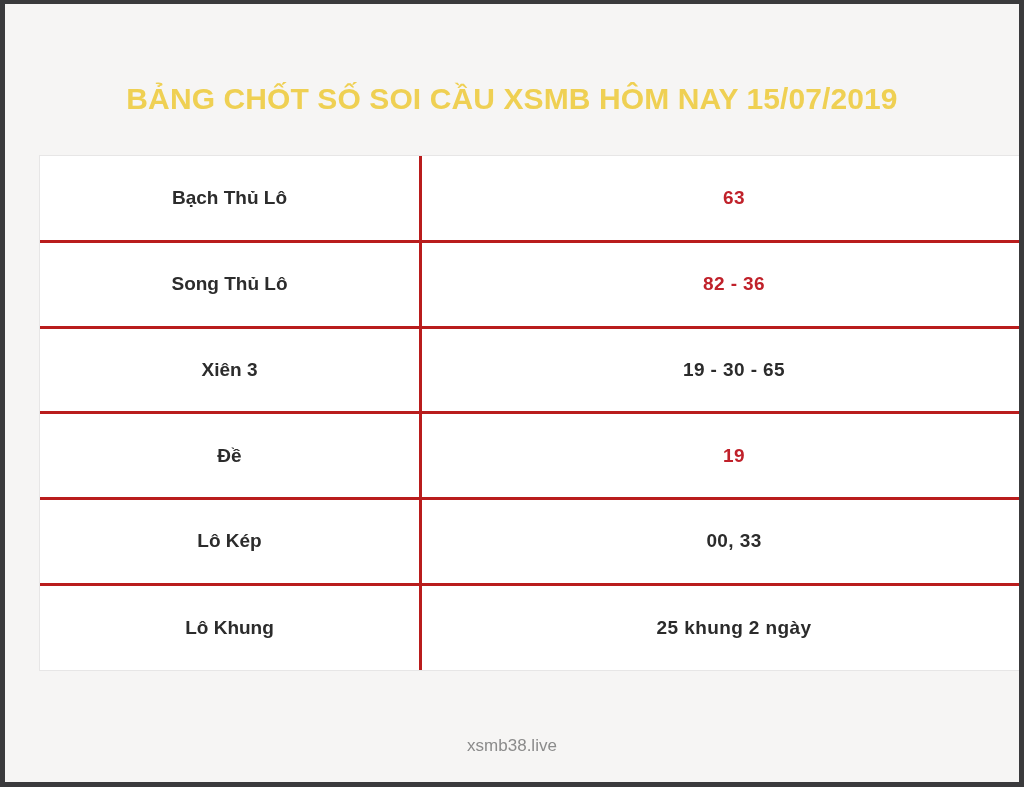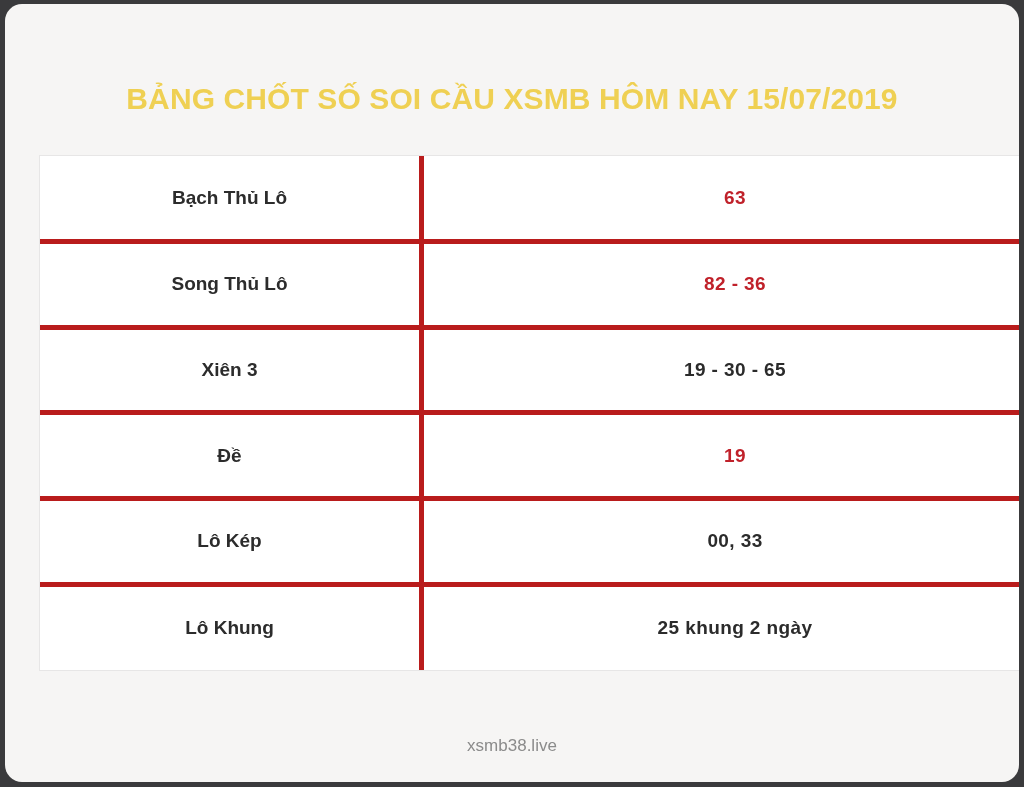--- a/index.html
+++ b/index.html
@@ -17,21 +17,20 @@
 
   .frame {
     position: absolute;
     left: 5px;
     top: 4px;
     width: 1014px;
     height: 778px;
     background: #f6f5f4;
     box-sizing: border-box;
     overflow: hidden;
-    border-radius: 17px;
   }
 
   .page-title {
     position: absolute;
     left: 0;
     top: 78px;
     width: 1014px;
     text-align: center;
     color: #efd053;
     font-size: 30px;
@@ -56,21 +55,21 @@
     height: 100%;
     border-collapse: collapse;
     table-layout: fixed;
   }
 
   .soi-table tr {
     height: 73.4px;
   }
 
   .soi-table td {
-    border: 5px solid #b91c1c;
+    border: 3px solid #b91c1c;
     text-align: center;
     vertical-align: middle;
     background: #ffffff;
     padding: 0;
   }
 
   .soi-table tr:first-child td { border-top: none; }
   .soi-table tr:last-child td { border-bottom: none; }
   .soi-table td.cell-label { border-left: none; }
   .soi-table td.cell-value { border-right: none; }

